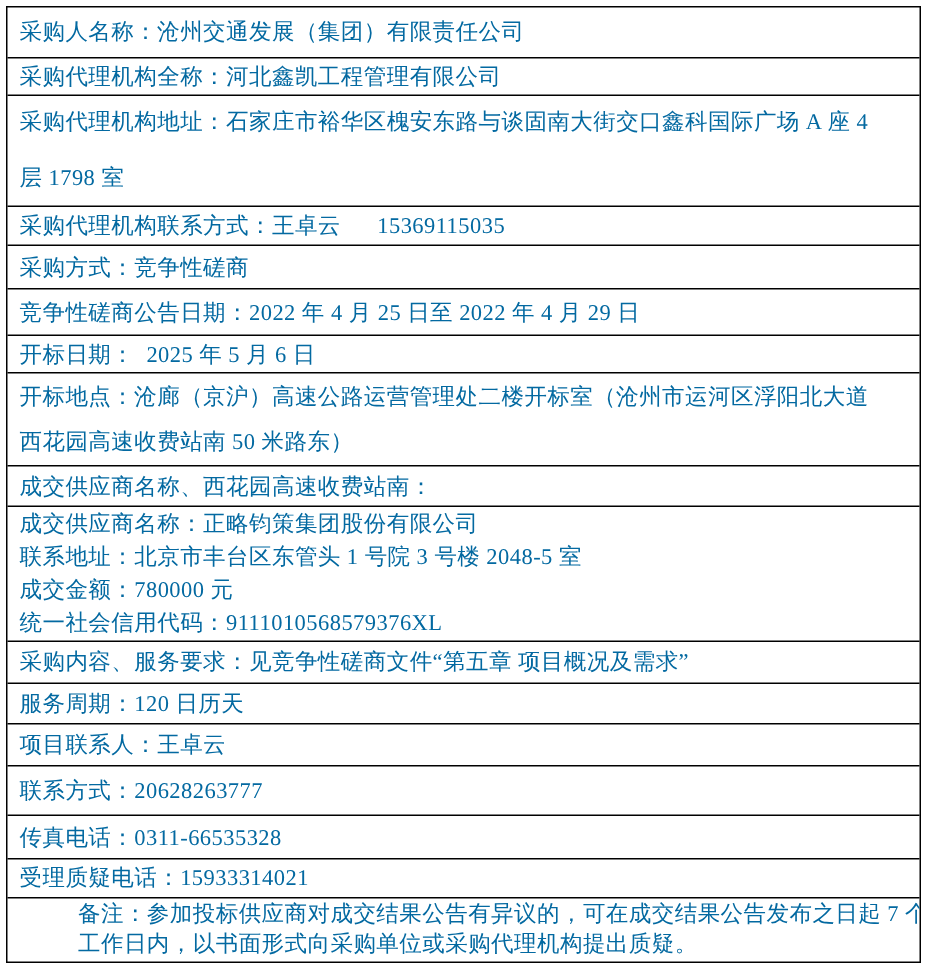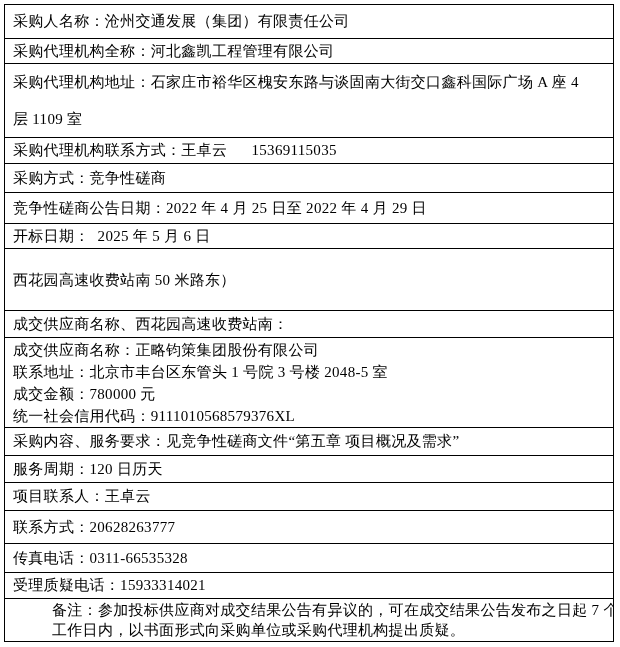--- a/index.html
+++ b/index.html
@@ -25,21 +25,21 @@
     display:flex;
     flex-direction:column;
     justify-content:center;
     padding:0 4px 0 8px;
     overflow:hidden;
   }
   .row:last-child{border-bottom:none;margin-left:39px;}
   .line{
     white-space:pre;
     font-size:15px;
-    color:#000000;
+    color:#0369a1;
     letter-spacing:0.3px;
   }
   .r1{height:34px}
   .r2{height:25px}
   .r3{height:74px}
   .r4{height:26px}
   .r5{height:29px}
   .r6{height:31px}
   .r7{height:25px}
   .r8{height:62px}
@@ -65,40 +65,41 @@
   <div class="row r1">
     <div class="line">采购人名称：沧州交通发展（集团）有限责任公司</div>
   </div>
 
   <div class="row r2">
     <div class="line">采购代理机构全称：河北鑫凯工程管理有限公司</div>
   </div>
 
   <div class="row r3">
     <div class="line">采购代理机构地址：石家庄市裕华区槐安东路与谈固南大街交口鑫科国际广场 A 座 4</div>
-    <div class="line">层 1109 室</div>
+    <div class="line">层 1798 室</div>
   </div>
 
   <div class="row r4">
     <div class="line">采购代理机构联系方式：王卓云      15369115035</div>
   </div>
 
   <div class="row r5">
     <div class="line">采购方式：竞争性磋商</div>
   </div>
 
   <div class="row r6">
     <div class="line">竞争性磋商公告日期：2022 年 4 月 25 日至 2022 年 4 月 29 日</div>
   </div>
 
   <div class="row r7">
     <div class="line">开标日期：  2025 年 5 月 6 日</div>
   </div>
 
   <div class="row r8">
+    <div class="line">开标地点：沧廊（京沪）高速公路运营管理处二楼开标室（沧州市运河区浮阳北大道</div>
     <div class="line">西花园高速收费站南 50 米路东）</div>
   </div>
 
   <div class="row r9">
     <div class="line">成交供应商名称、西花园高速收费站南：</div>
   </div>
 
   <div class="row r10">
     <div class="line">成交供应商名称：正略钧策集团股份有限公司</div>
     <div class="line">联系地址：北京市丰台区东管头 1 号院 3 号楼 2048-5 室</div>

